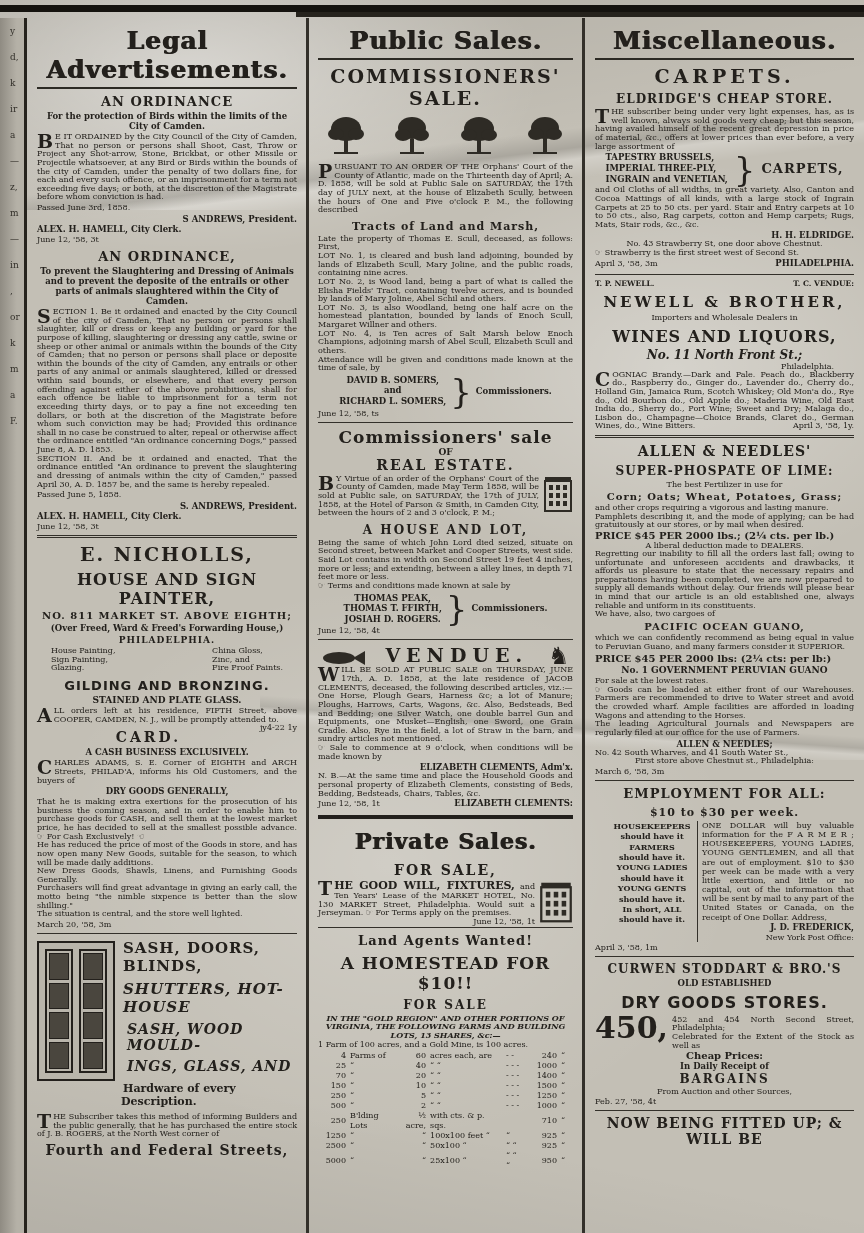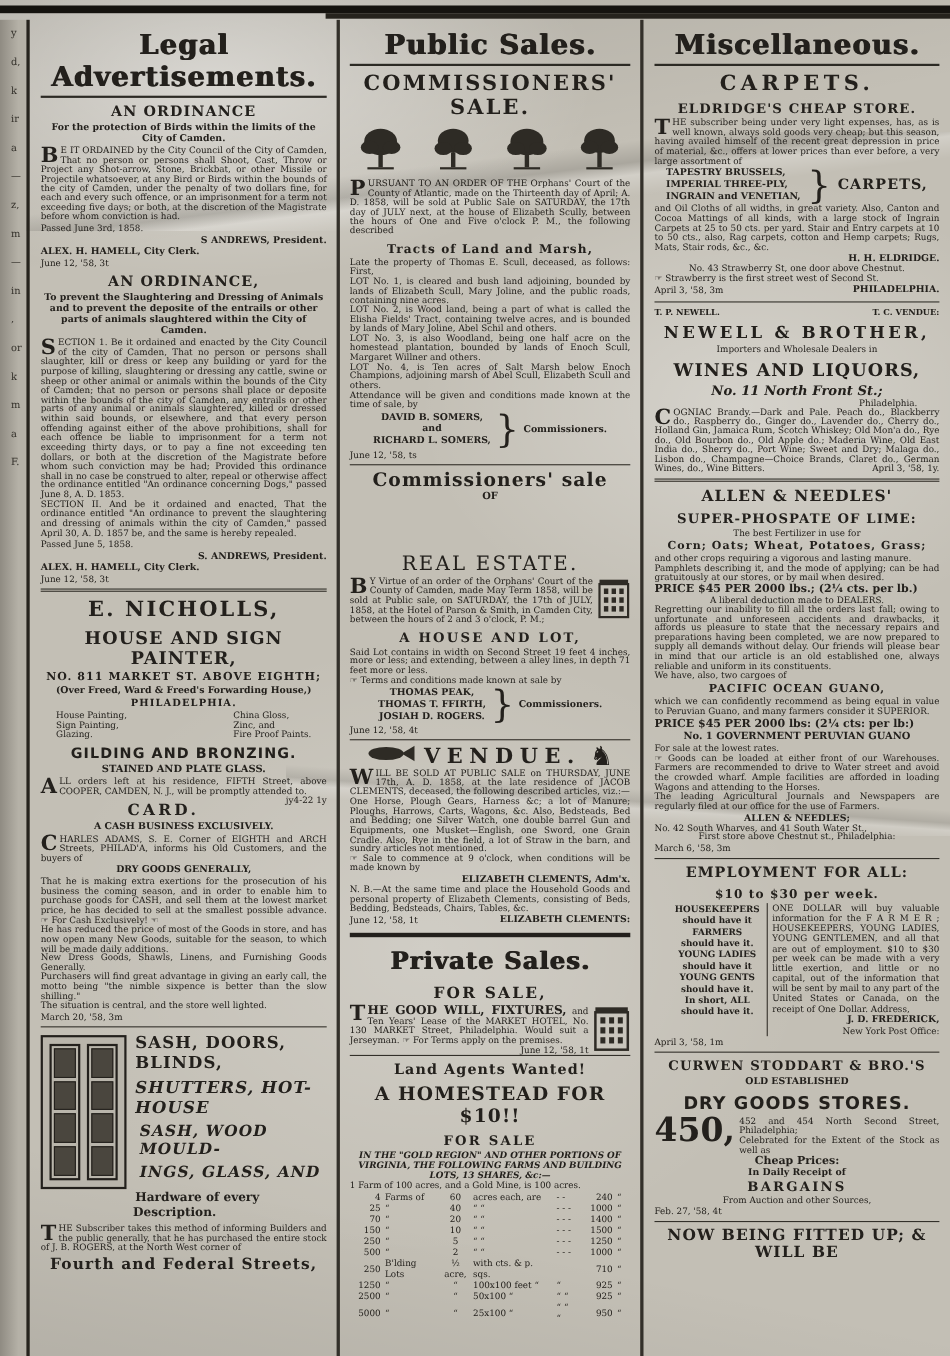--- a/index.html
+++ b/index.html
@@ -51,41 +51,41 @@
   .brace-names{font-size:8.5px;font-weight:bold;text-align:center;white-space:pre-line;line-height:1.25;}
   .brace{font-size:34px;font-weight:normal;line-height:30px;}
   .brace-title{font-size:8.5px;font-weight:bold;}
   .trees{display:flex;justify-content:space-between;padding:2px 8px;margin:3px 0;}
   .italic{font-style:italic;}
   .bold{font-weight:bold;}
   .caps-line{font-weight:bold;text-align:center;font-size:10px;letter-spacing:1px;margin:2px 0;}
   table.hs{border-collapse:collapse;width:100%;font-size:8px;margin-top:1px;}
   table.hs td{padding:0 2px;line-height:1.25;}
   td.q{text-align:right;width:26px;}
-  td.n{text-align:center;width:24px;}
+  td.n{text-align:right;width:24px;}
   td.p{text-align:right;width:30px;}
   td.u{width:10px;}
   .two-col-emp{display:flex;font-size:8px;margin-top:2px;}
   .emp-left{width:82px;border-right:1px solid #33302a;padding-right:4px;
     white-space:pre-line;text-align:center;font-weight:bold;line-height:1.3;margin-left:16px;}
   .emp-right{flex:1;padding-left:4px;text-align:justify;line-height:1.15;}
   .win-illus{float:left;width:78px;height:140px;border:2px solid #23201c;margin:2px 8px 2px 0;
     display:flex;gap:6px;padding:6px;box-sizing:border-box;background:#b9b5ab;}
   .win-pane{flex:1;border:2px solid #23201c;display:grid;grid-template-rows:repeat(4,1fr);gap:3px;padding:2px;}
   .win-cell{background:#4a463e;border:1px solid #23201c;}
   .nl-names{display:flex;justify-content:space-between;font-size:7.5px;font-weight:bold;}
   .carpet-brace{display:flex;align-items:center;justify-content:center;gap:6px;margin:1px 0;}
   .carpet-list{font-size:8.5px;font-weight:bold;white-space:pre-line;line-height:1.3;}
   .carpet-word{font-size:13px;font-weight:bold;letter-spacing:1px;}
   .re-head{text-align:center;margin:2px 0;}
   .re-head .l1{font-size:17px;font-weight:bold;letter-spacing:1px;}
   .re-head .l2{font-size:9px;font-weight:bold;}
-  .re-head .l3{font-size:18px;font-weight:normal;letter-spacing:2px;margin-top:45px;}
+  .re-head .l3{font-size:14px;font-weight:bold;letter-spacing:2px;}
   .float-r{float:right;margin:0 0 2px 4px;}
-  .vendue-row{display:flex;align-items:flex-start;justify-content:center;gap:8px;}
+  .vendue-row{display:flex;align-items:flex-end;justify-content:center;gap:20px;}
   .vendue-title{font-size:19px;font-weight:bold;letter-spacing:6px;}
   .horse{font-size:24px;line-height:20px;}
   .big450{font-size:30px;font-weight:bold;float:left;line-height:28px;margin-right:4px;}
   .footline{font-weight:bold;text-align:center;font-size:14px;letter-spacing:1px;margin-top:3px;}
 </style>
 </head>
 <body>
 
 <div class="page">
   <div class="topbar"></div>
@@ -282,20 +282,21 @@
               <rect x="6" y="18" width="4" height="5" fill="#2e2b25"></rect>
               <rect x="13" y="18" width="4" height="5" fill="#2e2b25"></rect>
               <rect x="20" y="18" width="4" height="5" fill="#2e2b25"></rect>
               <rect x="6" y="26" width="4" height="5" fill="#2e2b25"></rect>
               <rect x="13" y="26" width="4" height="5" fill="#2e2b25"></rect>
               <rect x="20" y="26" width="4" height="5" fill="#2e2b25"></rect>
             </svg>
           <span class="dc">B</span><span>Y Virtue of an order of the Orphans' Court of the County of Camden, made May Term 1858, will be sold at Public sale, on SATURDAY, the 17th of JULY, 1858, at the Hotel of Parson &amp; Smith, in Camden City, between the hours of 2 and 3 o'clock, P. M.;</span>
         </div>
         <div class="adhead" style="font-size:12px;letter-spacing:2px;clear:right;">A HOUSE AND LOT,</div>
+        <div class="body-text">Being the same of which John Lord died seized, situate on Second street, between Market and Cooper Streets, west side.</div>
         <div class="body-text">Said Lot contains in width on Second Street 19 feet 4 inches, more or less; and extending, between a alley lines, in depth 71 feet more or less.</div>
         <div class="body-text">☞ Terms and conditions made known at sale by</div>
         <div class="brace-row">
           <div class="brace-names">THOMAS PEAK,
 THOMAS T. FFIRTH,
 JOSIAH D. ROGERS.</div>
           <div class="brace">}</div>
           <div class="brace-title">Commissioners.</div>
         </div>
         <div class="dateline">June 12, '58, 4t</div>

